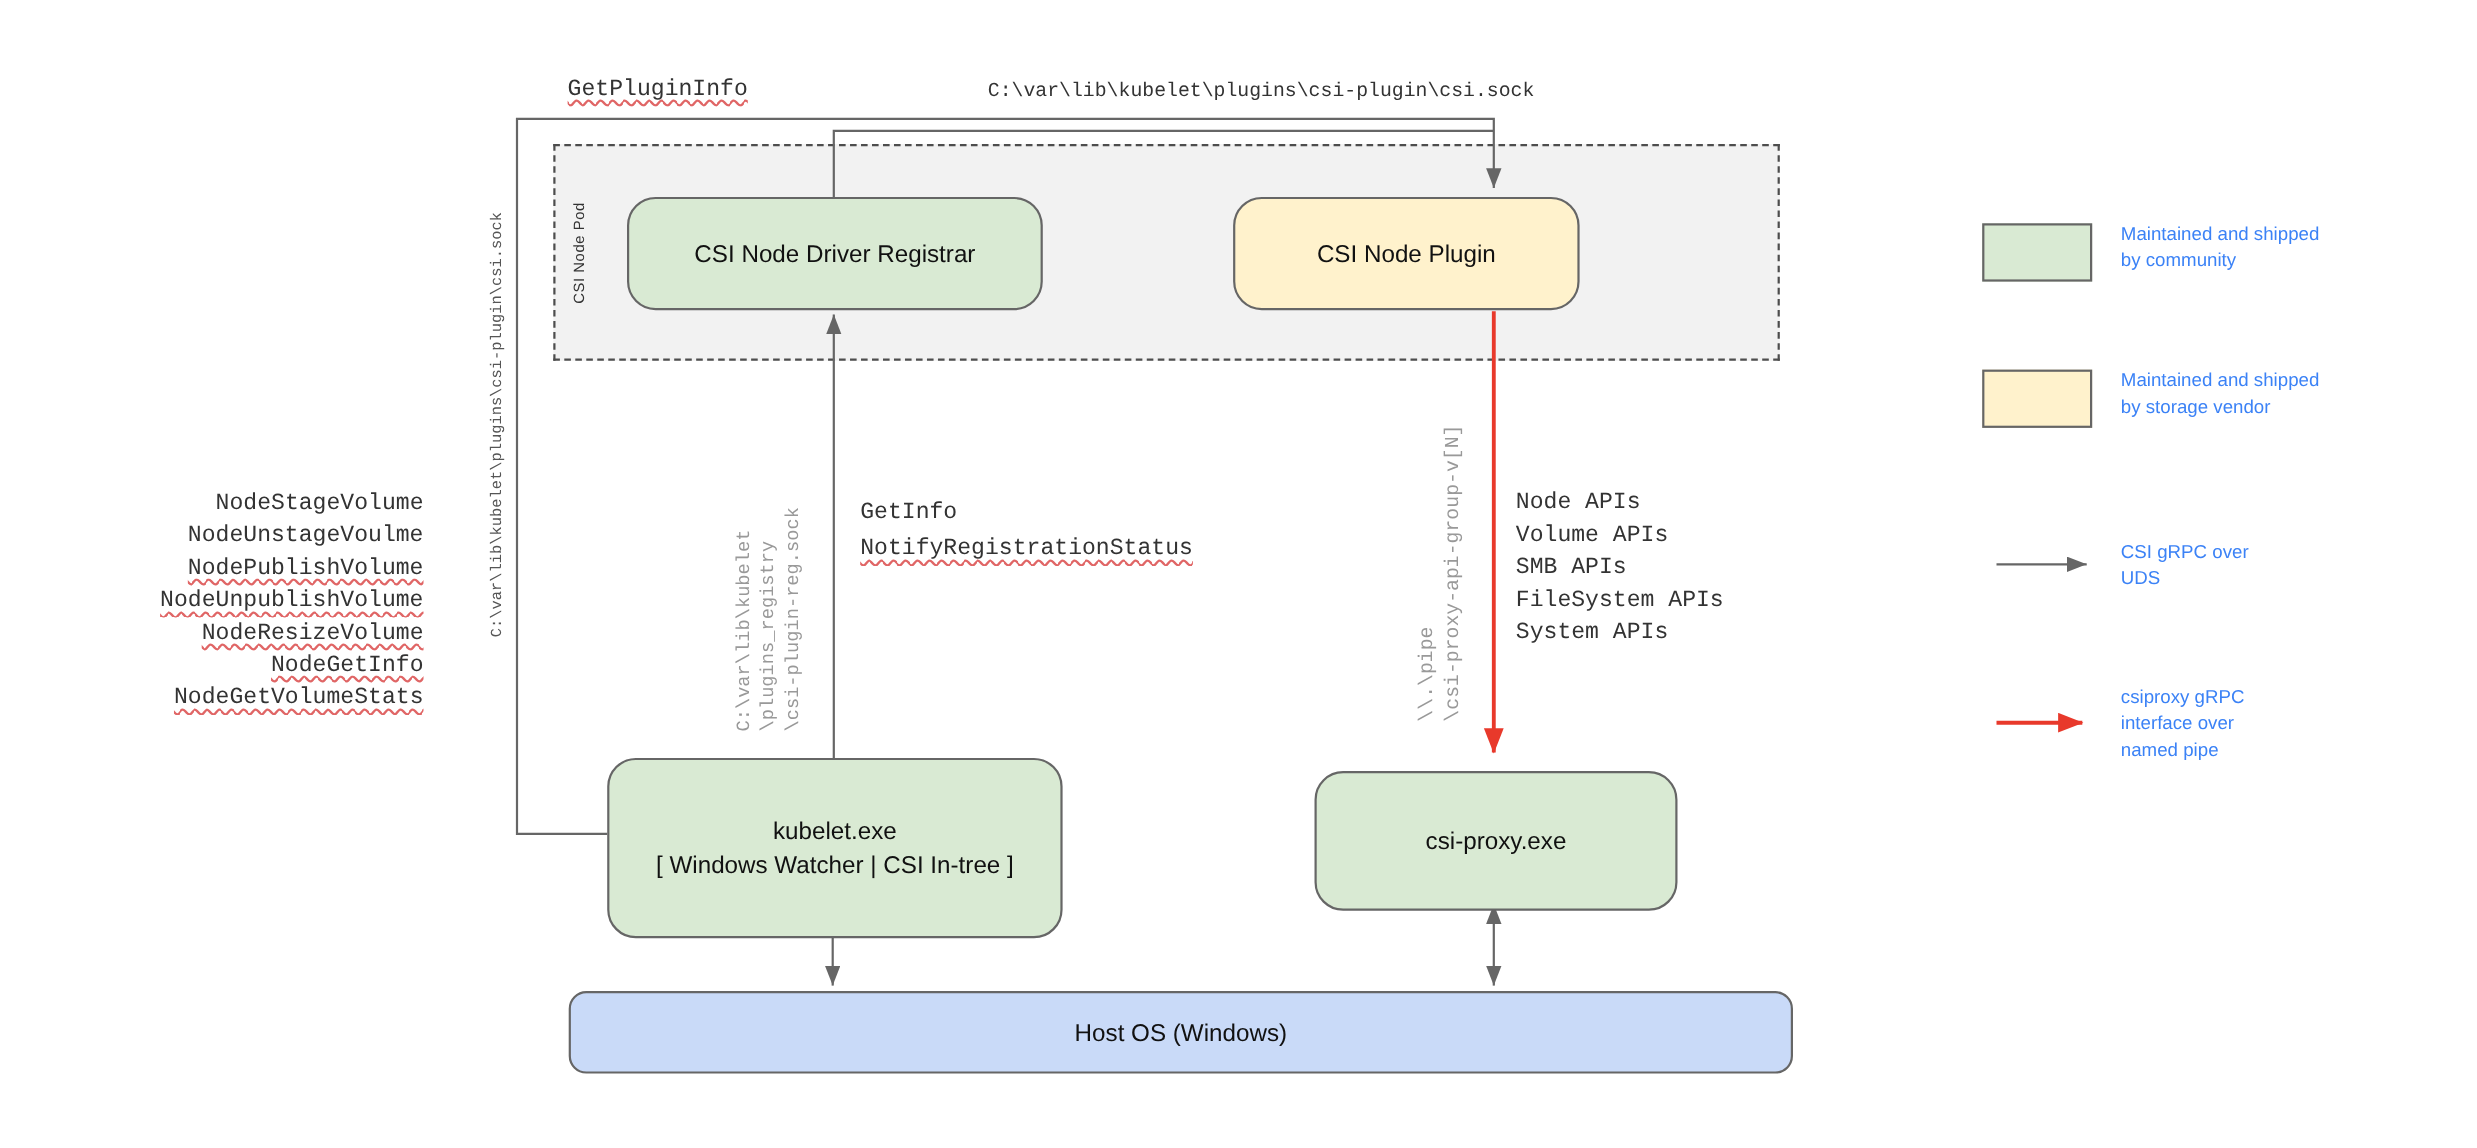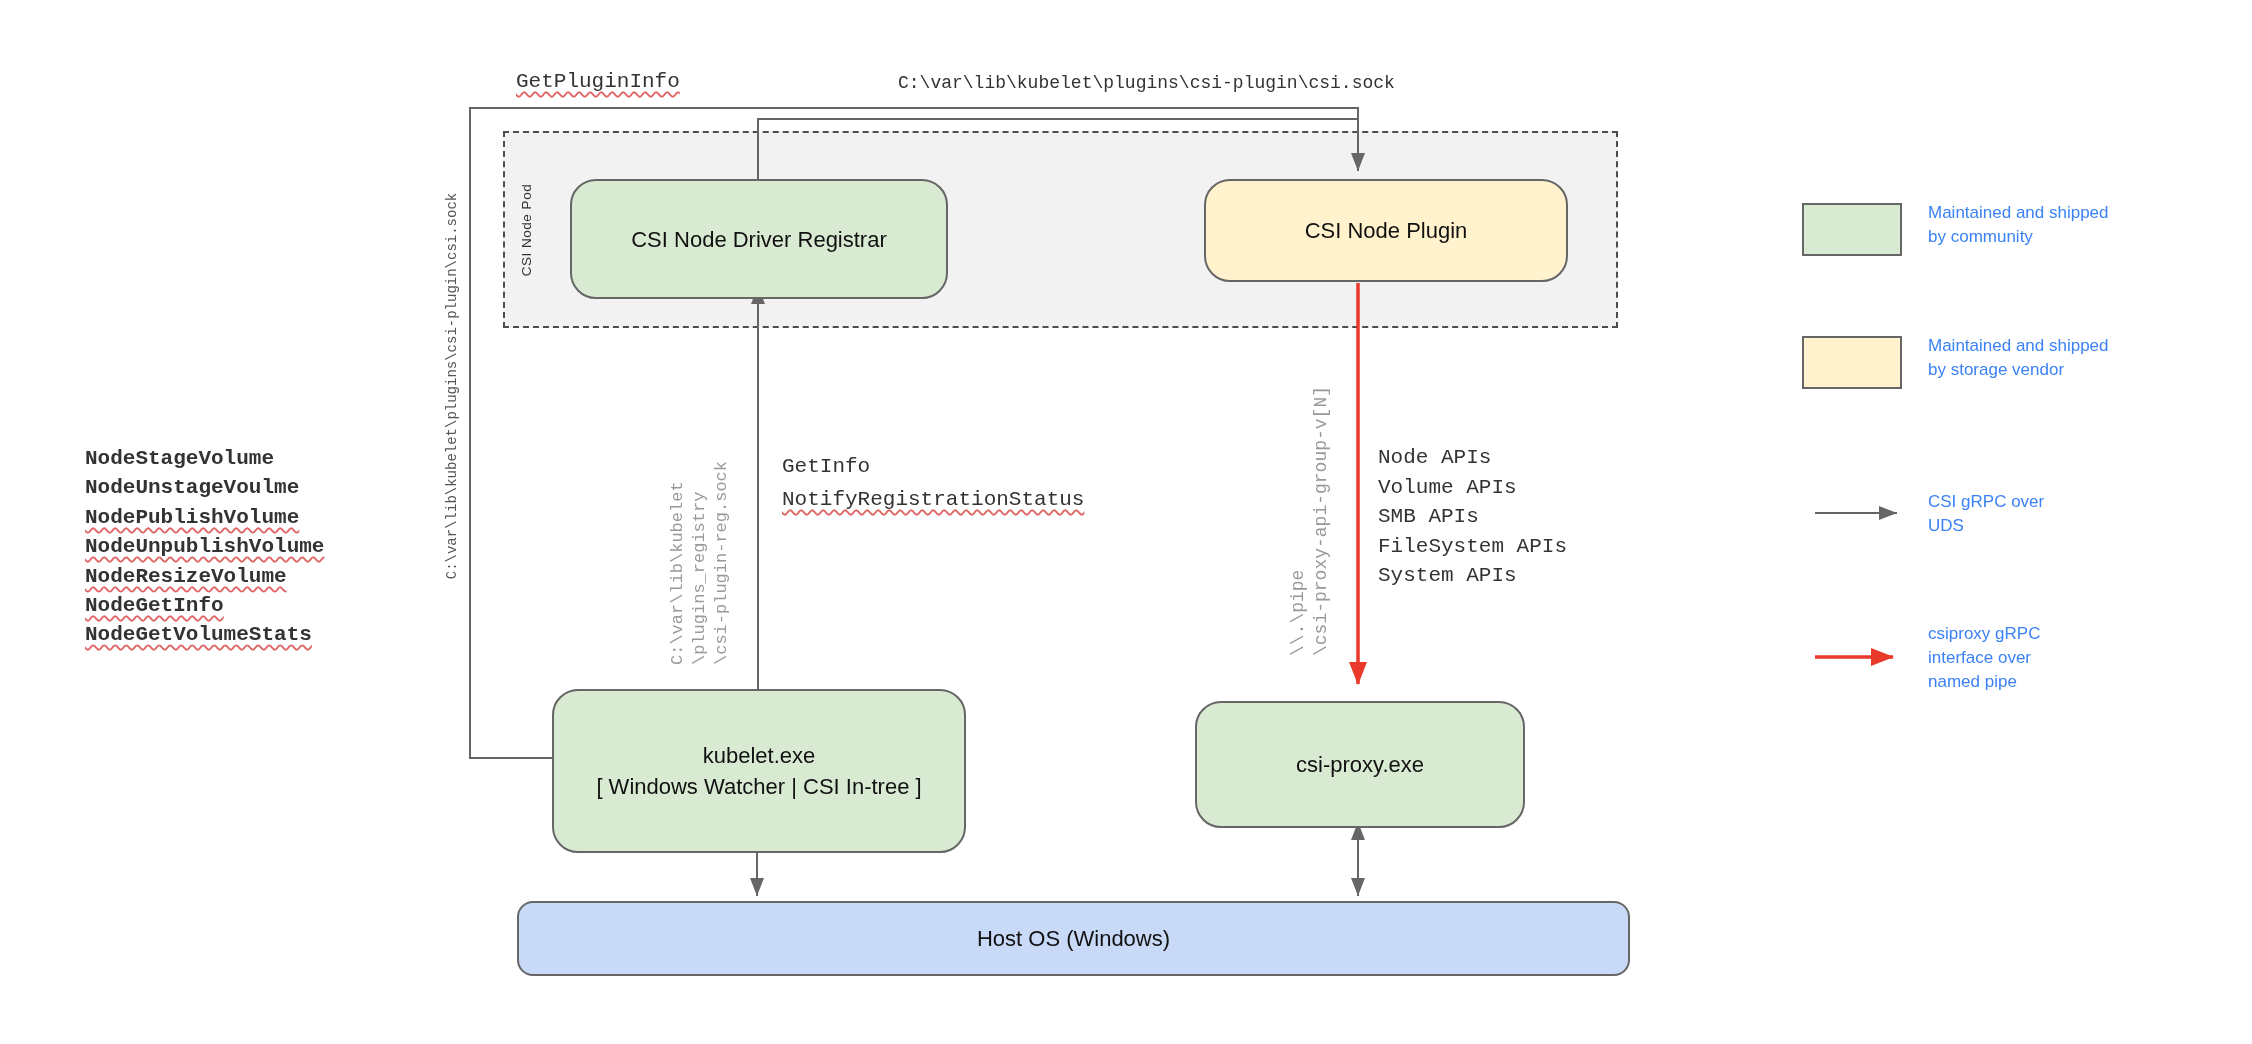--- a/index.html
+++ b/index.html
@@ -49,25 +49,25 @@
     <polyline class="gline" points="552,758 470,758 470,108 1358,108 1358,171" marker-end="url(#mgray)"></polyline>
     <polyline class="gline" points="758,179 758,119 1358,119"></polyline>
     <line class="gline" x1="758" y1="689" x2="758" y2="286" marker-end="url(#mgray)"></line>
     <line class="rline" x1="1358" y1="283" x2="1358" y2="684" marker-end="url(#mred)"></line>
     <line class="gline" x1="757" y1="834" x2="757" y2="896" marker-start="url(#mgray)" marker-end="url(#mgray)"></line>
     <line class="gline" x1="1358" y1="822" x2="1358" y2="896" marker-start="url(#mgray)" marker-end="url(#mgray)"></line>
     <line class="gline" x1="1815" y1="513" x2="1897" y2="513" marker-end="url(#mgray)"></line>
     <line class="rline" x1="1815" y1="657" x2="1893" y2="657" marker-end="url(#mred)"></line>
   </svg>
 
-  <div class="node-box r26" style="left:570px;top:179px;width:378px;height:120px;background:var(--community-fill);">
+  <div class="node-box r26" style="left:570px;top:179px;width:378px;height:103px;background:var(--community-fill);">
     <div>CSI Node Driver Registrar</div>
   </div>
 
-  <div class="node-box r26" style="left:1204px;top:179px;width:364px;height:103px;background:var(--vendor-fill);">
+  <div class="node-box r26" style="left:1121px;top:179px;width:315px;height:103px;background:var(--vendor-fill);">
     <div>CSI Node Plugin</div>
   </div>
 
   <div class="node-box r26" style="left:552px;top:689px;width:414px;height:164px;background:var(--community-fill);">
     <div>kubelet.exe</div>
     <div>[ Windows Watcher | CSI In-tree ]</div>
   </div>
 
   <div class="node-box r26" style="left:1195px;top:689px;width:330px;height:127px;background:var(--community-fill);margin-top:12px;">
     <div>csi-proxy.exe</div>
@@ -86,21 +86,21 @@
   <div class="rot txt" style="left:700px;top:563px;font-size:17px;line-height:22px;color:#999;">C:\var\lib\kubelet
 \plugins_registry
 \csi-plugin-reg.sock</div>
 
   <div class="rot txt" style="left:1310px;top:521px;font-size:18px;line-height:23px;color:#999;">\\.\pipe
 \csi-proxy-api-group-v[N]</div>
 
   <div class="abs txt mono24" style="left:782px;top:455px;">GetInfo</div>
   <div class="abs txt mono24 squig" style="left:782px;top:488px;">NotifyRegistrationStatus</div>
 
-  <div class="abs txt mono24" style="left:85px;top:444px;width:300px;text-align:left;line-height:29.4px;font-weight:bold;">
+  <div class="abs txt mono24" style="left:85px;top:444px;width:300px;text-align:right;line-height:29.4px;">
     <div>NodeStageVolume</div>
     <div>NodeUnstageVoulme</div>
     <div class="squig">NodePublishVolume</div>
     <div class="squig">NodeUnpublishVolume</div>
     <div class="squig">NodeResizeVolume</div>
     <div class="squig">NodeGetInfo</div>
     <div class="squig">NodeGetVolumeStats</div>
   </div>
 
   <div class="abs txt mono24" style="left:1378px;top:443px;line-height:29.6px;">

